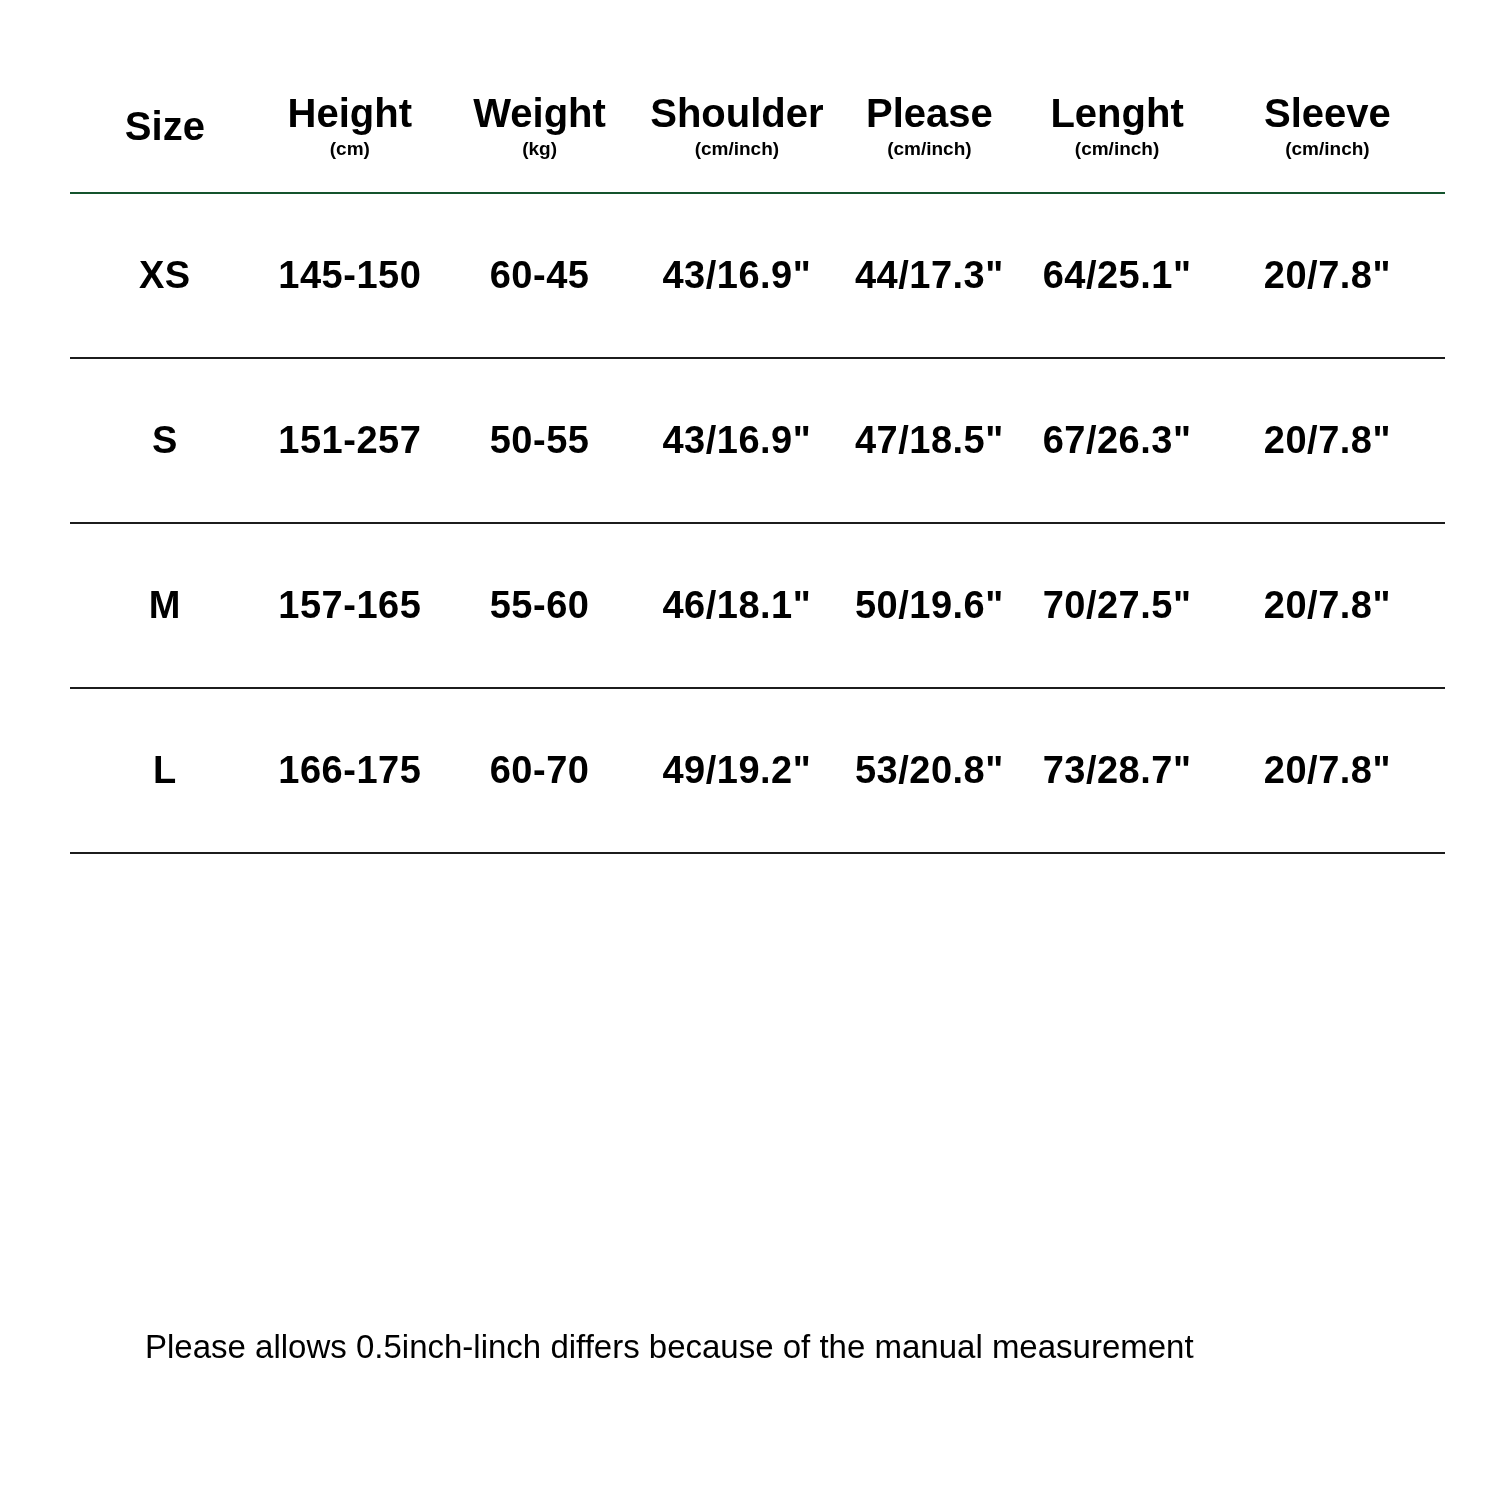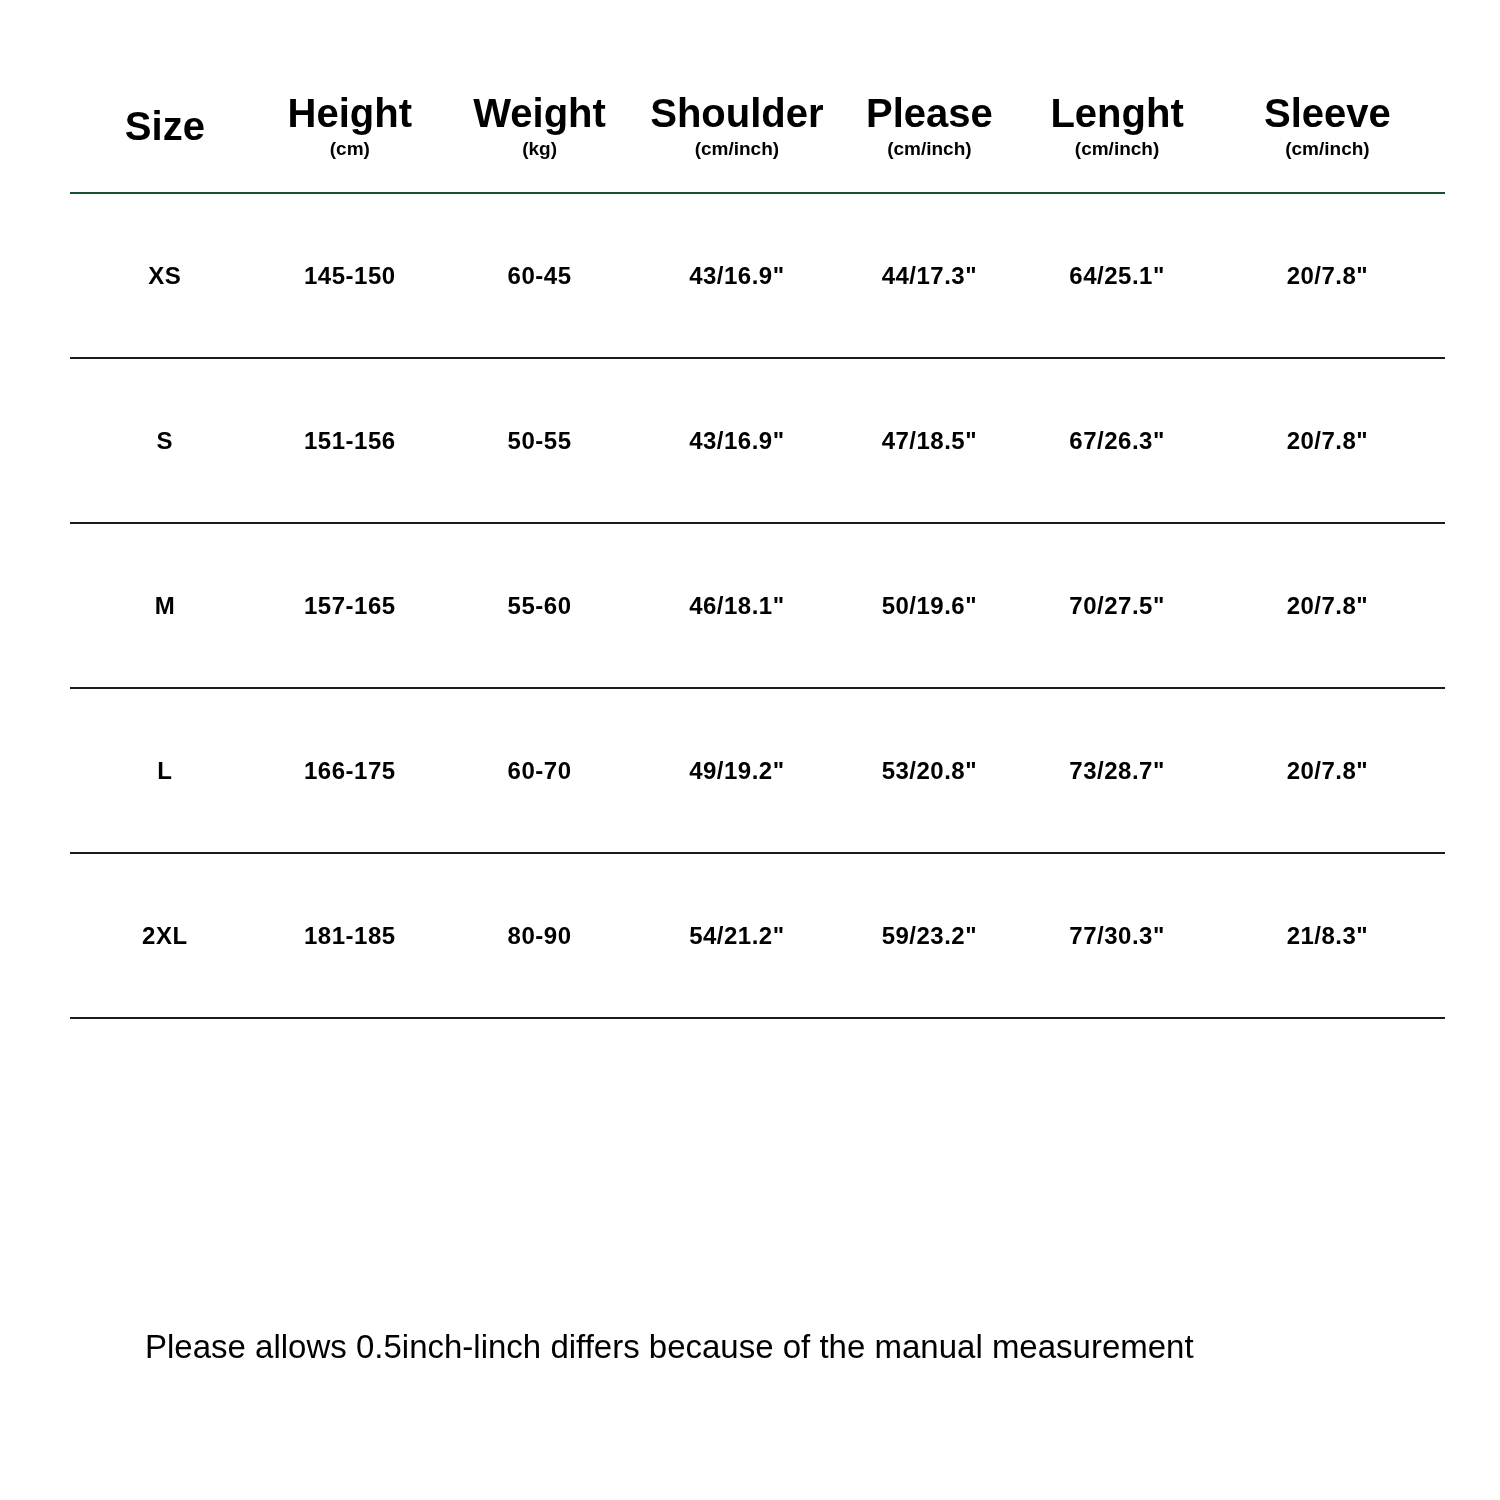--- a/index.html
+++ b/index.html
@@ -39,21 +39,21 @@
     font-size: 40px;
     font-weight: bold;
     line-height: 1.15;
   }
   .col-unit {
     font-size: 19px;
     font-weight: bold;
     line-height: 1.35;
   }
   td {
-    font-size: 24px;
+    font-size: 38px;
     font-weight: bold;
     letter-spacing: 0.5px;
   }
   .footer-note {
     position: absolute;
     left: 145px;
     top: 1328px;
     font-size: 33px;
     font-weight: normal;
     color: #000000;
@@ -109,21 +109,21 @@
       <td>XS</td>
       <td>145-150</td>
       <td>60-45</td>
       <td>43/16.9"</td>
       <td>44/17.3"</td>
       <td>64/25.1"</td>
       <td>20/7.8"</td>
     </tr>
     <tr>
       <td>S</td>
-      <td>151-156</td>
+      <td>151-257</td>
       <td>50-55</td>
       <td>43/16.9"</td>
       <td>47/18.5"</td>
       <td>67/26.3"</td>
       <td>20/7.8"</td>
     </tr>
     <tr>
       <td>M</td>
       <td>157-165</td>
       <td>55-60</td>
@@ -134,25 +134,16 @@
     </tr>
     <tr>
       <td>L</td>
       <td>166-175</td>
       <td>60-70</td>
       <td>49/19.2"</td>
       <td>53/20.8"</td>
       <td>73/28.7"</td>
       <td>20/7.8"</td>
     </tr>
-    <tr>
-      <td>2XL</td>
-      <td>181-185</td>
-      <td>80-90</td>
-      <td>54/21.2"</td>
-      <td>59/23.2"</td>
-      <td>77/30.3"</td>
-      <td>21/8.3"</td>
-    </tr>
   </tbody>
 </table>
 
 <div class="footer-note">Please allows 0.5inch-linch differs because of the manual measurement</div>
 
 </body></html>

